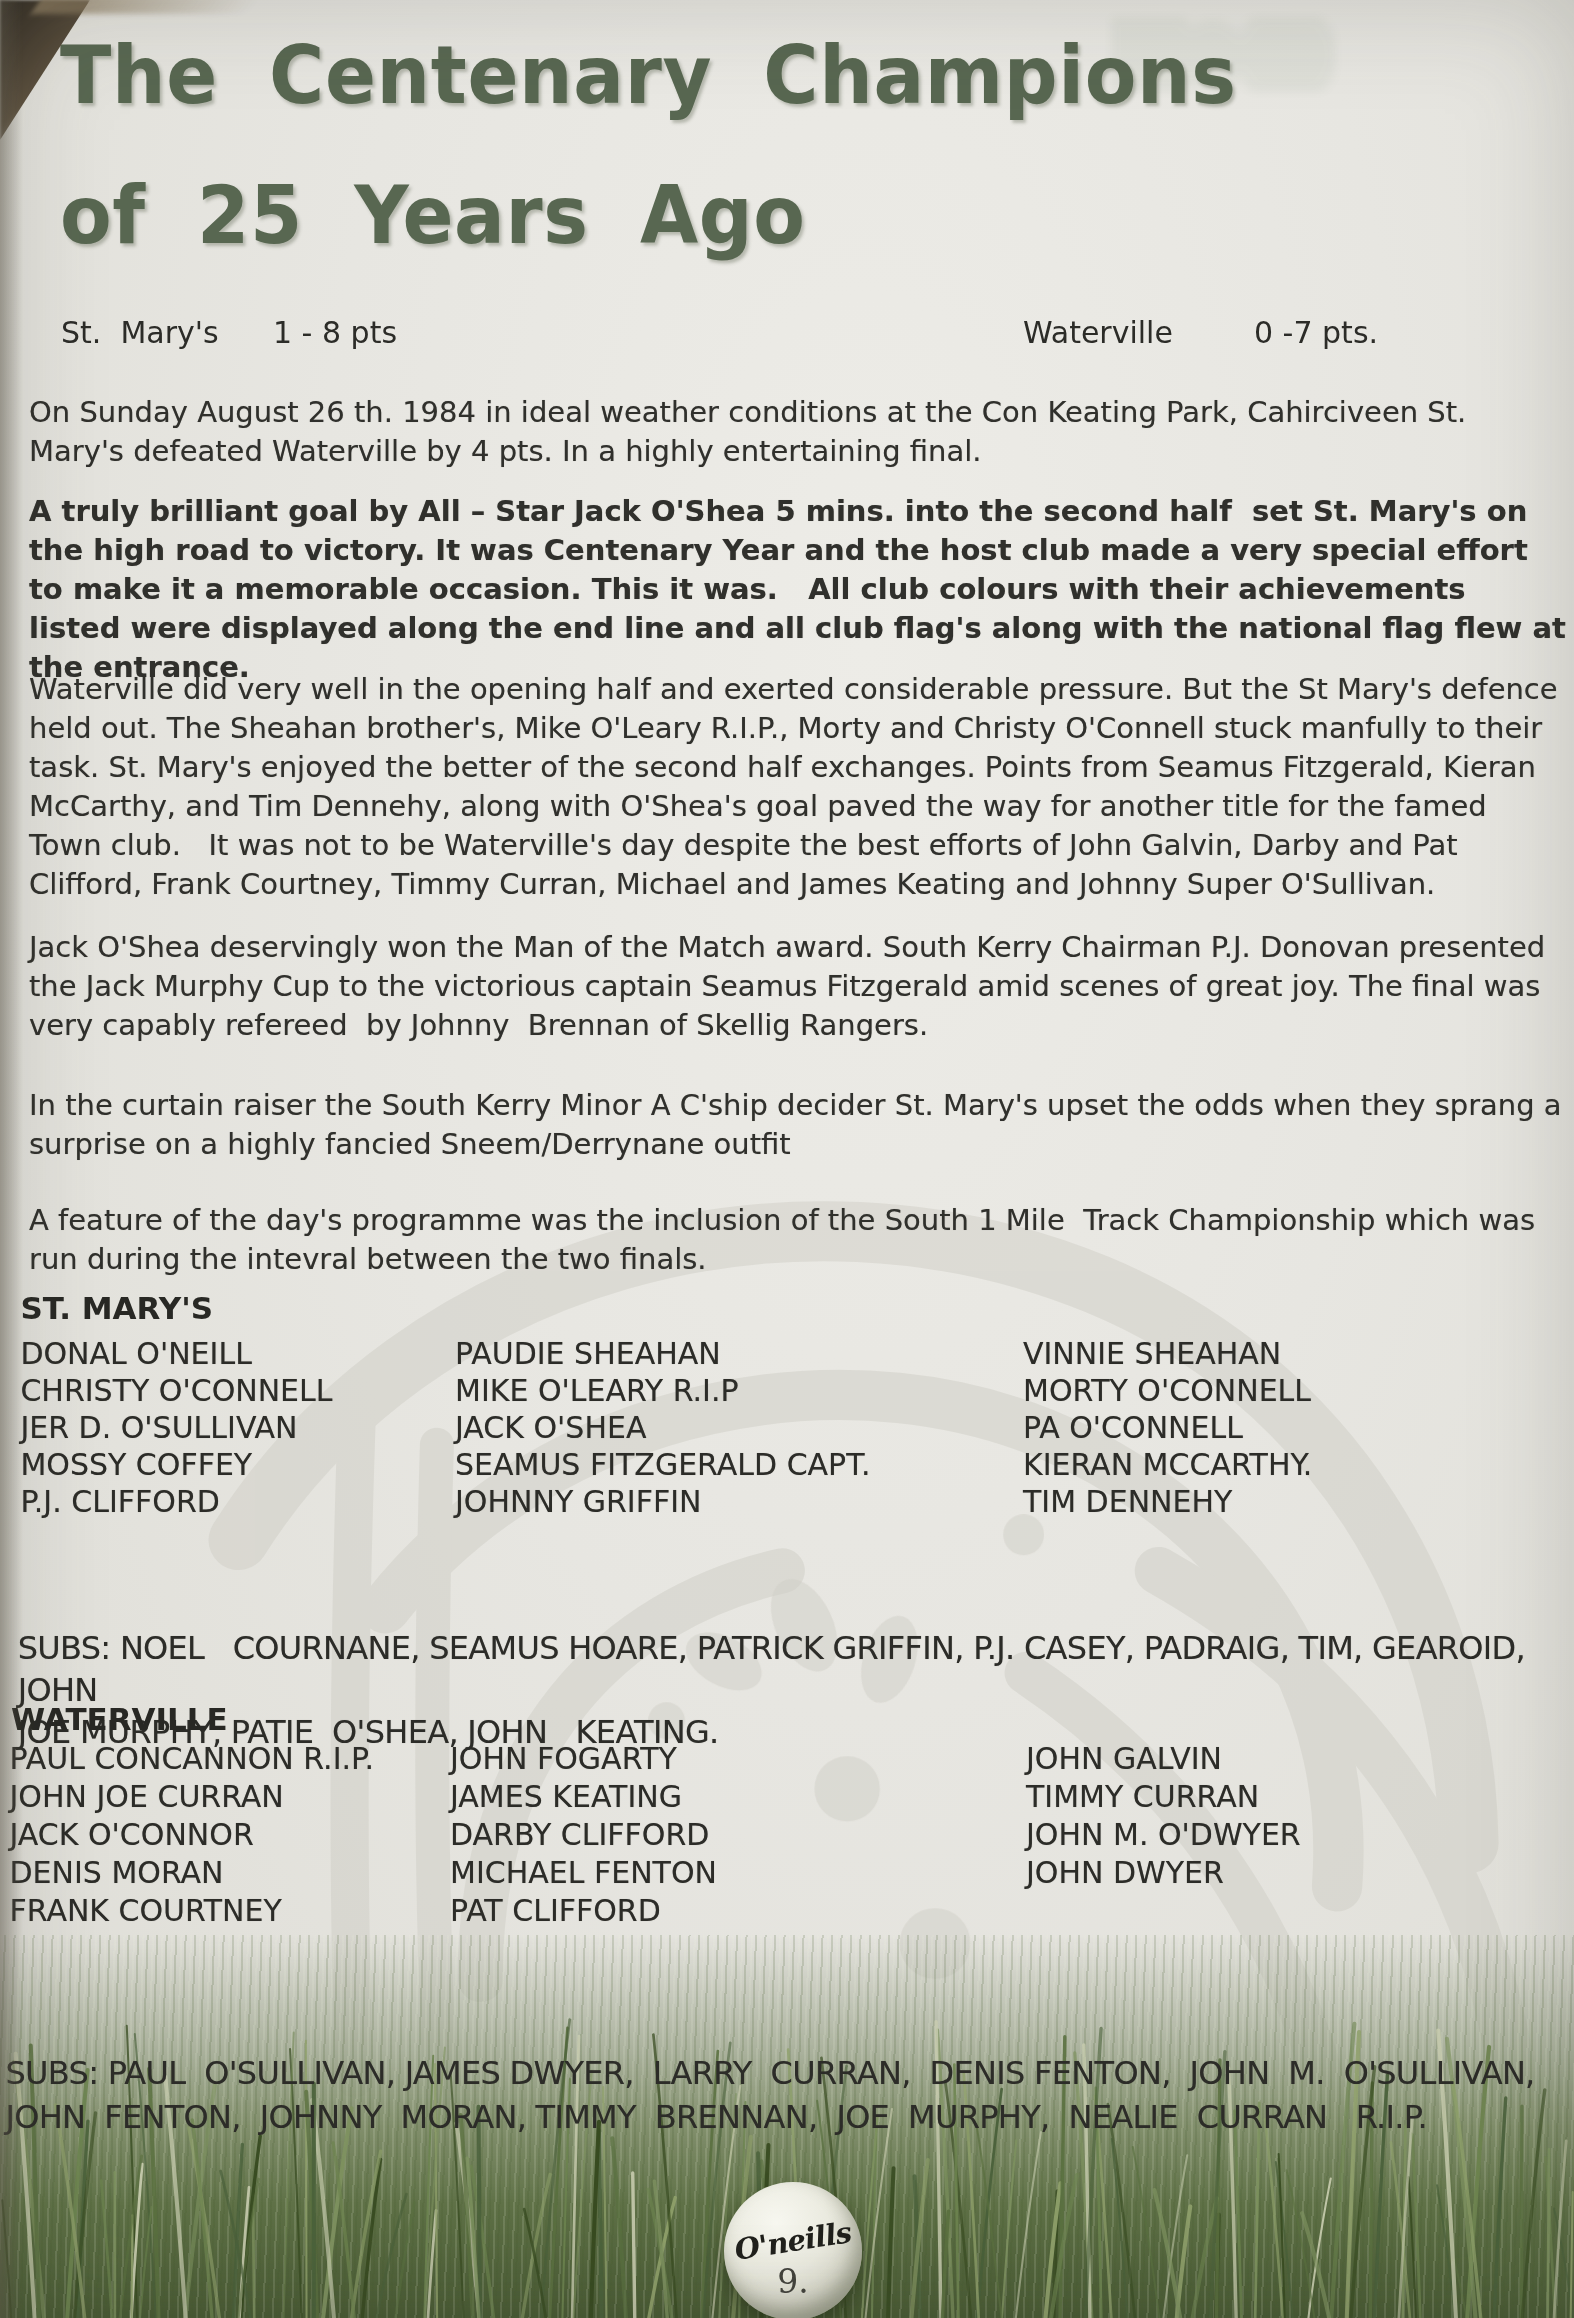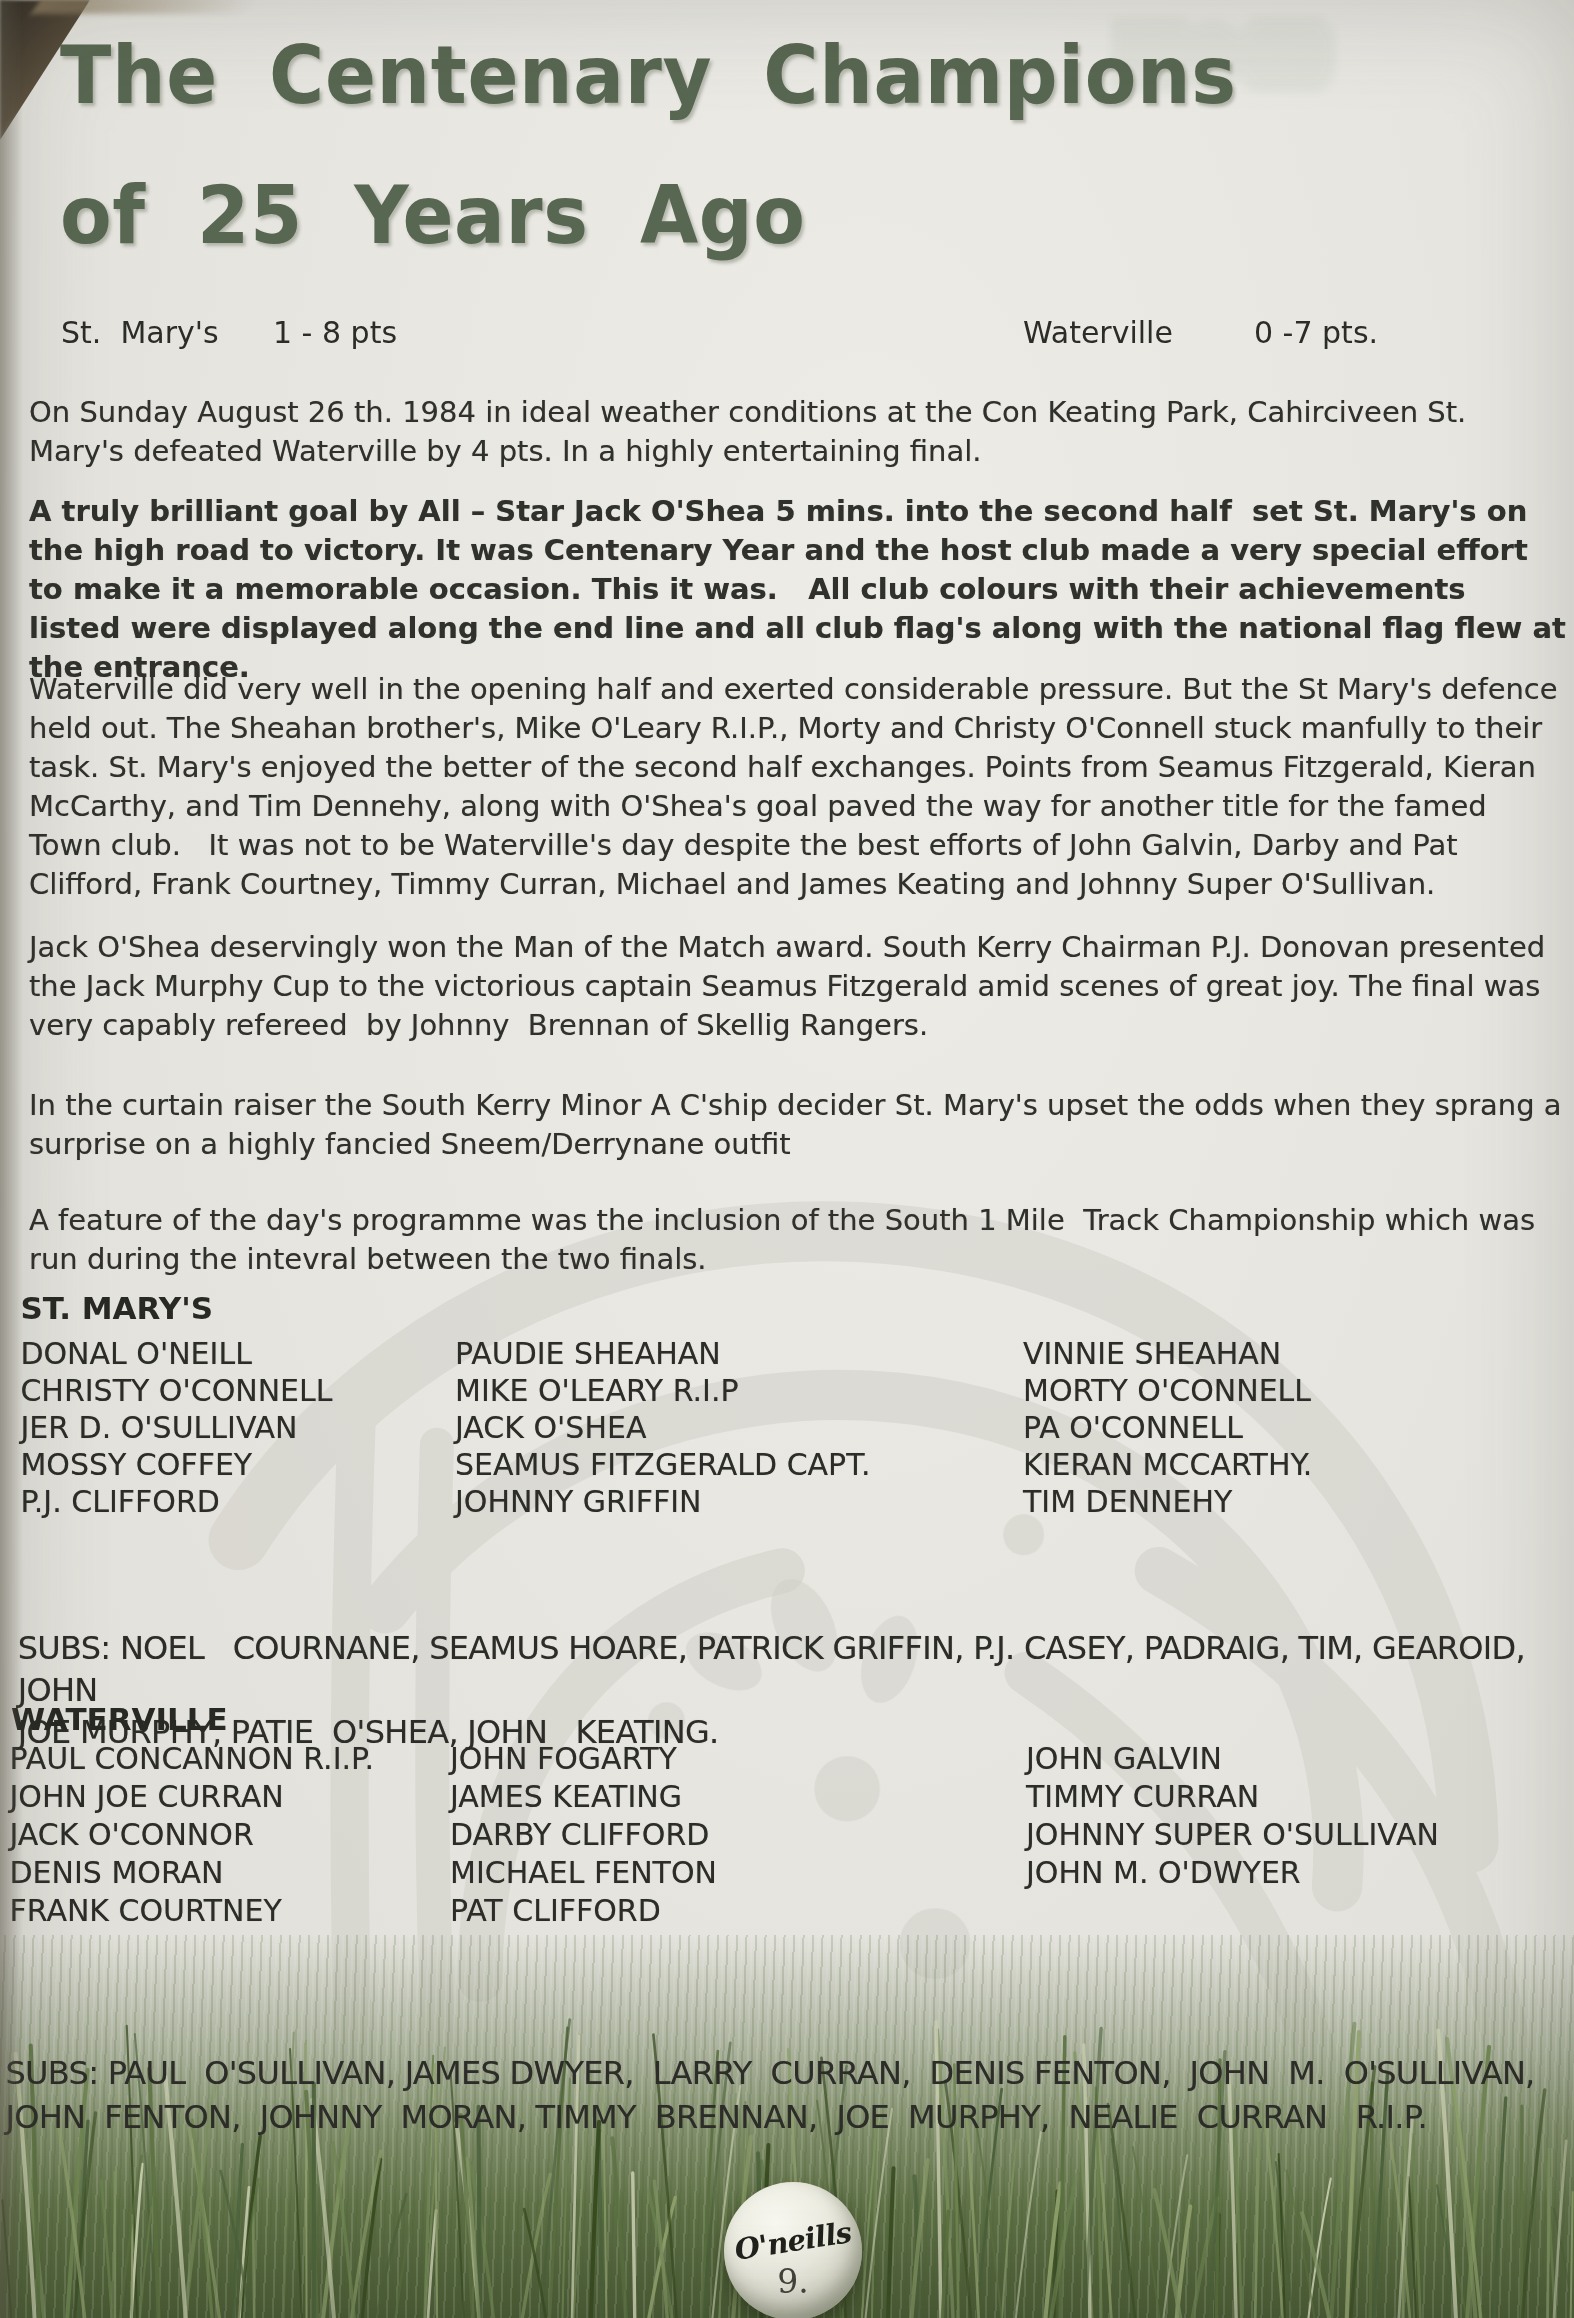--- a/index.html
+++ b/index.html
@@ -173,22 +173,22 @@
   <div class="team-col wat-col2">
       <div class="team-line">JOHN FOGARTY</div>
       <div class="team-line">JAMES KEATING</div>
       <div class="team-line">DARBY CLIFFORD</div>
       <div class="team-line">MICHAEL  FENTON</div>
       <div class="team-line">PAT  CLIFFORD</div>
     </div>
   <div class="team-col wat-col3">
       <div class="team-line">JOHN GALVIN</div>
       <div class="team-line">TIMMY CURRAN</div>
-      <div class="team-line">JOHNNY  SUPER  O'SULLIVAN</div>
       <div class="team-line">JOHN M. O'DWYER</div>
+      <div class="team-line">JOHN  DWYER</div>
     </div>
   <div class="subs wat-subs"><div class="subs-line">SUBS: PAUL  O'SULLIVAN, JAMES DWYER,  LARRY  CURRAN,  DENIS FENTON,  JOHN  M.  O'SULLIVAN,</div><div class="subs-line">JOHN  FENTON,  JOHNNY  MORAN, TIMMY  BRENNAN,  JOE  MURPHY,  NEALIE  CURRAN   R.I.P.</div></div>
 
   <div class="grass">
     <svg id="blades" class="grass-blades" width="1575" height="384" viewBox="0 0 2311 563">
         <path d="M 0 563 Q -22.5 473 -45 413" stroke="#5a7040" stroke-width="3" fill="none" opacity="0.55" stroke-linecap="round"></path>
         <path d="M 164.3 563 Q 156.3 441.2 148.3 360" stroke="#6d8450" stroke-width="4" fill="none" opacity="0.68" stroke-linecap="round"></path>
         <path d="M 342.6 563 Q 349.1 409.4 355.6 307" stroke="#49603a" stroke-width="5" fill="none" opacity="0.81" stroke-linecap="round"></path>
         <path d="M 473.90000000000003 563 Q 494.90000000000003 377.6 515.9000000000001 254" stroke="#7e9260" stroke-width="6" fill="none" opacity="0.9400000000000001" stroke-linecap="round"></path>
         <path d="M 680.2 563 Q 670.7 345.8 661.2 201" stroke="#36491f" stroke-width="3" fill="none" opacity="0.67" stroke-linecap="round"></path>

